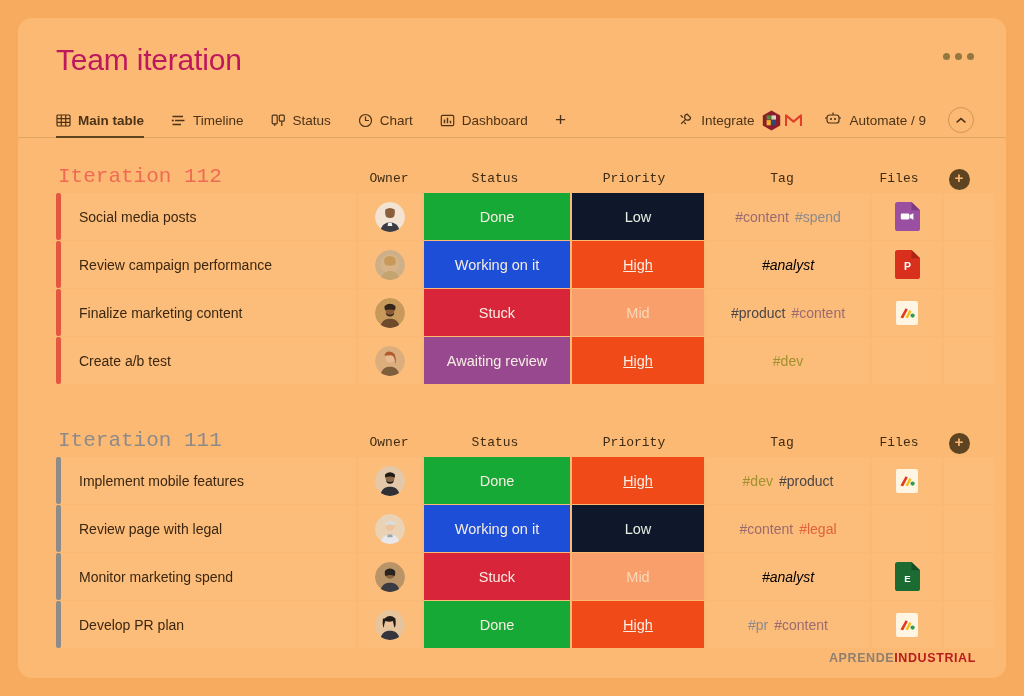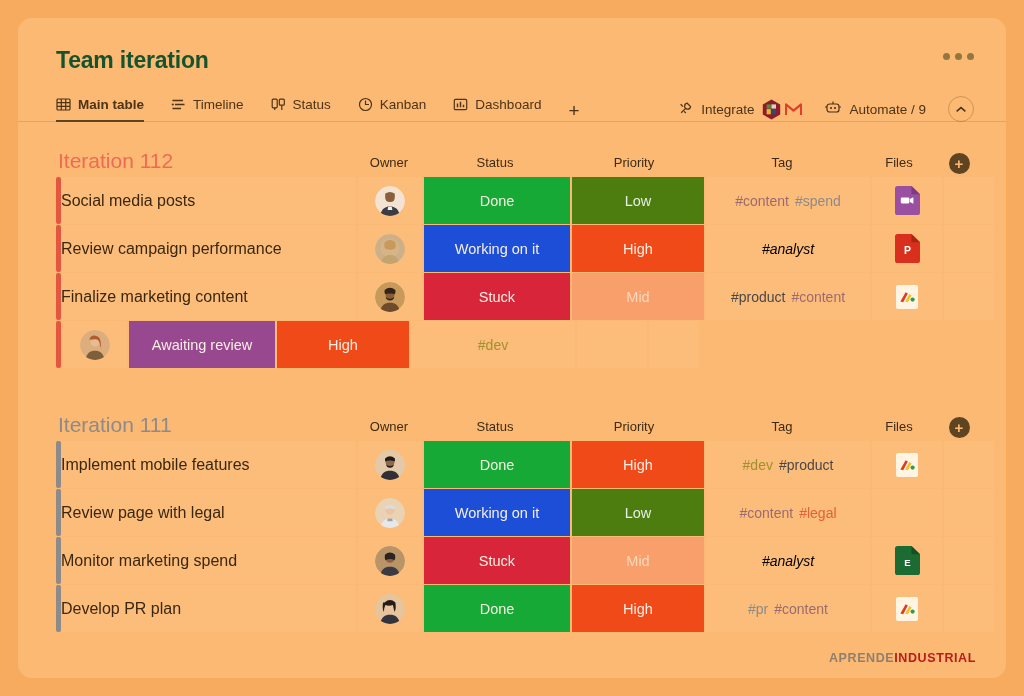--- a/index.html
+++ b/index.html
@@ -27,48 +27,48 @@
     border-radius: 14px;
     overflow: hidden;
   }
 
   
   .board-header {
     position: relative;
     padding: 20px 38px 0 38px;
   }
   .board-title {
-    font-size: 23px;
-    font-weight: bold;
-    color: #14532d;
+    font-size: 30px;
+    font-weight: normal;
+    color: #be185d;
     letter-spacing: -0.2px;
     line-height: 44px;
   }
   .kebab {
     position: absolute;
     right: 32px;
     top: 35px;
     display: flex;
     gap: 5px;
     cursor: pointer;
   }
   .kebab i {
     width: 7px; height: 7px; border-radius: 50%;
     background: #93773f;
     display: block;
   }
 
   
   .tabstrip {
     position: relative;
-    margin-top: 4px;
+    margin-top: 20px;
     padding: 0 32px 0 38px;
     height: 36px;
     display: flex;
-    align-items: flex-end;
+    align-items: center;
   }
   .tabstrip::after {
     content: "";
     position: absolute;
     left: 0; right: 0; bottom: 0;
     height: 1px;
     background: rgba(120,85,35,.20);
   }
   .tab {
     display: flex;
@@ -127,20 +127,21 @@
   }
 
   
   .board-body { padding: 0 32px 0 38px; }
 
   .group { margin-top: 18px; }
   .group-headrow {
     display: flex;
     align-items: flex-end;
     height: 34px;
+    font-family: Liberation Mono, monospace;
   }
   .group-title {
     font-size: 21px;
     width: 300px;
     flex: 0 0 300px;
     padding-left: 2px;
     line-height: 26px;
   }
   .group-title.c-red   { color: #ef6a55; }
   .group-title.c-slate { color: #8d8a8a; }
@@ -179,21 +180,22 @@
   }
   .colorbar { flex: 0 0 5px; border-radius: 2px; }
   .cb-red   { background: #e4573f; }
   .cb-slate { background: #8d8a8a; }
 
   .cell-name {
     flex: 0 0 295px;
     background: #fcbd7b;
     display: flex;
     align-items: center;
-    font-size: 16px;
+    padding-left: 18px;
+    font-size: 14px;
     color: #3b2710;
     border-radius: 0 2px 2px 0;
   }
   .cell {
     display: flex;
     align-items: center;
     justify-content: center;
     font-size: 14.5px;
     background: #fcbd7b;
     margin-left: 2px;
@@ -212,23 +214,23 @@
   .s-review  { background: #a25ddc; }
   .p-high    { background: #ff642e; }
   .p-mid     { background: #fdab3d; }
   .p-low     { background: #579bfc; }
 
   
   .s-done    { background: #17a935; }
   .s-working { background: #1d4ed8; }
   .s-stuck   { background: #d9253a; }
   .s-review  { background: #97488f; }
-  .p-high    { background: #f04a19; }
+  .p-high    { background: #f04a19; text-decoration: underline; }
   .p-mid     { background: #f89f6b; color: #fbd8b8 !important; }
-  .p-low     { background: #4d7c0f; color: #e4eee4 !important; }
+  .p-low     { background: #0f172a; color: #e4eee4 !important; }
 
   
   .tag { font-size: 14px; }
   .t-content { color: #9b6a6f; }
   .t-design  { color: #8d8a8a; }
   .t-analyst { color: #000000; font-style: italic; }
   .t-product { color: #4b4747; }
   .t-dev     { color: #a09030; }
   .t-legal   { color: #e0613a; }
   .t-pr      { color: #8d8a8a; }
@@ -313,21 +315,21 @@
       <span>Status</span>
     </div>
 
     <div class="tab">
       <span>
         <svg width="15" height="15" viewBox="0 0 15 15" fill="none" stroke="#4d3317" stroke-width="1.2">
           <circle cx="7.5" cy="7.5" r="6"></circle>
           <path d="M7.5 3.6 V7.5 H11"></path>
         </svg>
       </span>
-      <span>Kanban</span>
+      <span>Chart</span>
     </div>
 
     <div class="tab">
       <span>
         <svg width="15" height="15" viewBox="0 0 15 15" fill="none" stroke="#4d3317" stroke-width="1.2">
           <rect x="1.3" y="2.3" width="12.4" height="10.4" rx="1.2"></rect>
           <line x1="4.5" y1="10.3" x2="4.5" y2="6.6" stroke-width="1.4"></line>
           <line x1="7.5" y1="10.3" x2="7.5" y2="4.8" stroke-width="1.4"></line>
           <line x1="10.5" y1="10.3" x2="10.5" y2="7.8" stroke-width="1.4"></line>
         </svg>
@@ -503,20 +505,21 @@
                   <path d="M9.4 16.4 L13.4 9 l2.1 1.3 l-3.6 6.9 Z" fill="#f3c018"></path>
                   <circle cx="16.6" cy="14.6" r="2.1" fill="#2e9b4f"></circle>
                 </svg>
             </span>
           </div>
           <div class="cell c-blank"></div>
         </div>
 
         <div class="row">
           <div class="colorbar cb-red"></div>
+          <div class="cell-name">Create a/b test</div>
           <div class="cell c-owner">
             <span class="avatar">
               <svg viewBox="0 0 30 30">
                   <circle cx="15" cy="15" r="15" fill="#dcae7e"></circle>
                   <path d="M15 7.8 a4.4 4.4 0 1 1 0 8.8 a4.4 4.4 0 0 1 0-8.8" fill="#e8bb92"></path>
                   <path d="M5.2 30 c1.5-6.8 4.9-9.2 9.8-9.2 s8.3 2.4 9.8 9.2 Z" fill="#7f5e3c"></path>
                   <path d="M9.4 9.8 q1.6-6 8.2-3.4 q3.6 1.4 2.6 7.8 q-1.6-5.4-5-5 q-3.6.4-5.8.6" fill="#b25c2e"></path>
                   <path d="M19.4 9.4 q2.4 4 1 8.6 q-.6-5 -1-8.6" fill="#b25c2e"></path>
                 </svg>
             </span>

